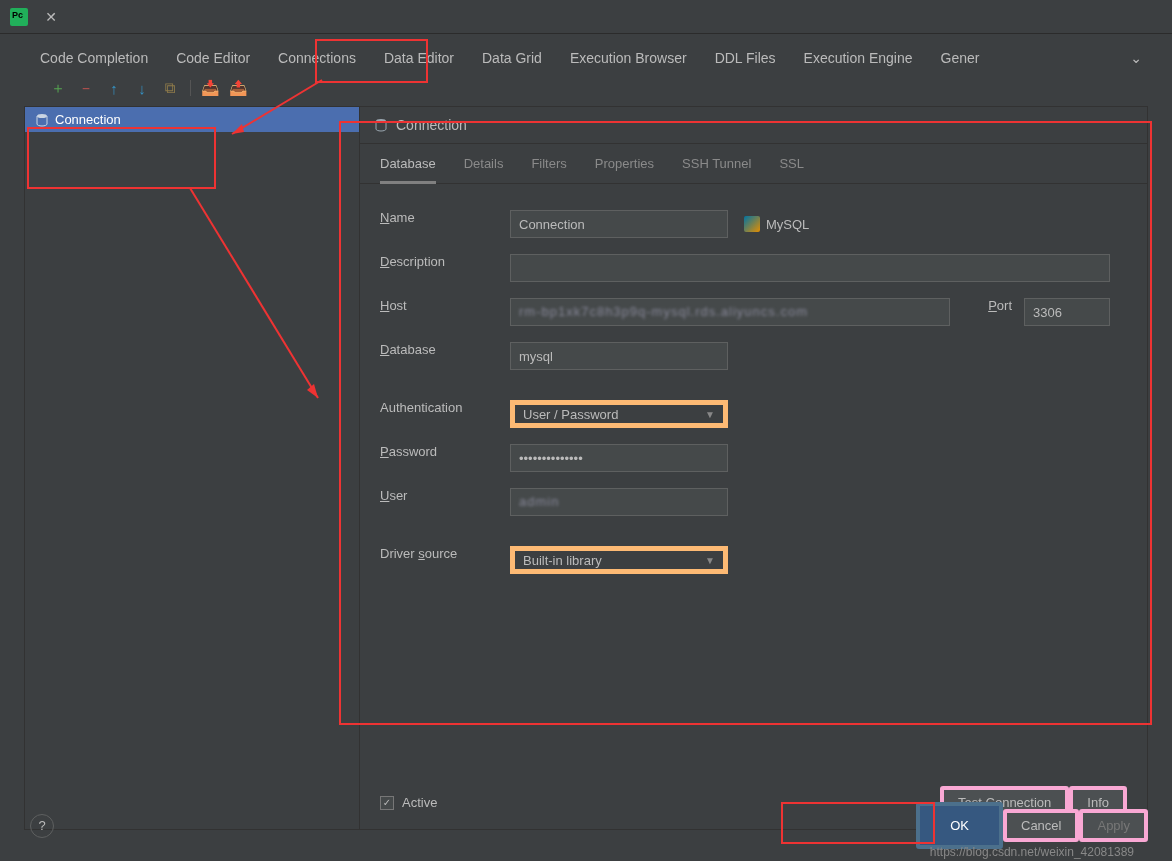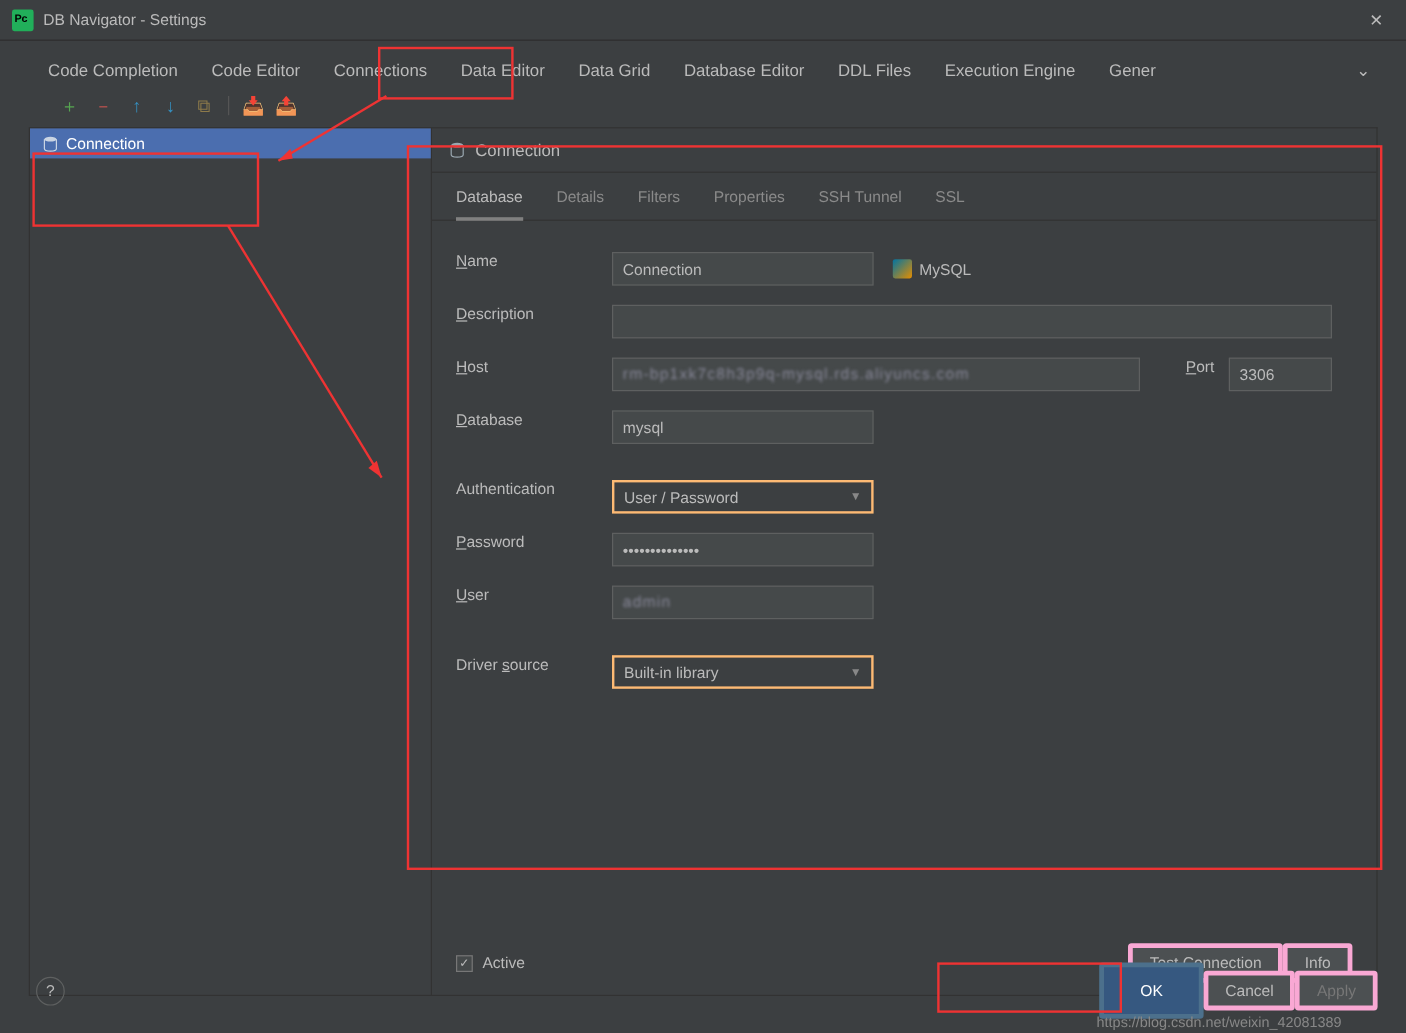--- a/index.html
+++ b/index.html
@@ -27,55 +27,54 @@
 .subtabs .stab { color: #8a8a8a; padding-bottom: 10px; cursor: pointer; font-size: 13px; }
 .subtabs .stab.active { color: #bbbbbb; border-bottom: 3px solid #808080; margin-bottom: -1px; }
 .form { padding: 26px 20px 10px 20px; }
 .frow { display: flex; margin-bottom: 16px; }
 .frow .flabel { width: 130px; color: #bbbbbb; font-size: 13px; }
 .frow .flabel .ul { text-decoration: underline; }
 .input { background: #45494a; border: 1px solid #5e6060; color: #bbbbbb; padding: 5px 8px; font-size: 13px; height: 28px; }
 .input.w220 { width: 218px; }
 .input.w600 { width: 600px; }
 .input.w70 { width: 86px; }
-.select { background: #3c3f41; border: 2px solid #fdba74; color: #bbbbbb; padding: 5px 8px; font-size: 13px; height: 28px; width: 218px; display: flex; align-items: center; justify-content: space-between; cursor: pointer; }
+.select { background: #3c3f41; border: 5px solid #fdba74; color: #bbbbbb; padding: 5px 8px; font-size: 13px; height: 28px; width: 218px; display: flex; align-items: center; justify-content: space-between; cursor: pointer; }
 .select .arrow { font-size: 10px; color: #888; }
 .dbtype { display: flex; align-items: center; gap: 6px; margin-left: 16px; }
 .dbtype .dbicon { width: 16px; height: 16px; background: linear-gradient(135deg,#0074a3,#e48e00); border-radius: 2px; }
 .cbox { display: flex; align-items: center; gap: 8px; }
 .cbox .chk { width: 14px; height: 14px; border: 1px solid #777; background: #45494a; display: flex; align-items: center; justify-content: center; color: #bbbbbb; font-size: 10px; }
 .actions-row { position: absolute; bottom: 10px; left: 20px; right: 20px; display: flex; align-items: center; }
 .actions-row .spacer { flex: 1; }
 .btn { background: #4c5052; border: 4px solid #f9a8d4; color: #bbbbbb; padding: 5px 14px; font-size: 13px; cursor: pointer; border-radius: 3px; margin-left: 0; }
 .footer { position: absolute; bottom: 12px; left: 24px; right: 24px; display: flex; align-items: center; }
 .footer .help { width: 24px; height: 24px; border: 1px solid #5e6060; border-radius: 50%; display: flex; align-items: center; justify-content: center; color: #bbbbbb; cursor: pointer; margin-left: 6px; }
 .footer .spacer { flex: 1; }
 .footer .btn.ok { background: #365880; border-color: #4c708c; color: #fff; padding: 12px 30px; }
 .footer .btn.disabled { color: #777; }
 .redbox { position: absolute; border: 2px solid #e33; pointer-events: none; }
 .arrow-svg { position: absolute; pointer-events: none; }
-.watermark { position: absolute; bottom: 2px; right: 54px; color: #888; font-size: 12px; }
+.watermark { position: absolute; bottom: 2px; right: 38px; color: #888; font-size: 12px; }
 .obf { color: #889; letter-spacing: 1px; filter: blur(1.5px); }
 </style>
 </head>
 <body>
 
 <div class="titlebar">
   <div class="app-icon"></div>
-  <div class="title">DB Navigator - Settings</div>
   <div class="close">✕</div>
 </div>
 
 <div class="tabs">
   <div class="tab">Code Completion</div>
   <div class="tab">Code Editor</div>
   <div class="tab">Connections</div>
   <div class="tab">Data Editor</div>
   <div class="tab">Data Grid</div>
-  <div class="tab">Database Editor</div>
+  <div class="tab">Execution Browser</div>
   <div class="tab">DDL Files</div>
   <div class="tab">Execution Engine</div>
   <div class="tab">Gener</div>
   <div class="expand">⌄</div>
 </div>
 
 <div class="toolbar">
   <div class="tb" style="color:#56a551;">＋</div>
   <div class="tb" style="color:#c75450;">－</div>
   <div class="tb" style="color:#3592c4;">↑</div>

